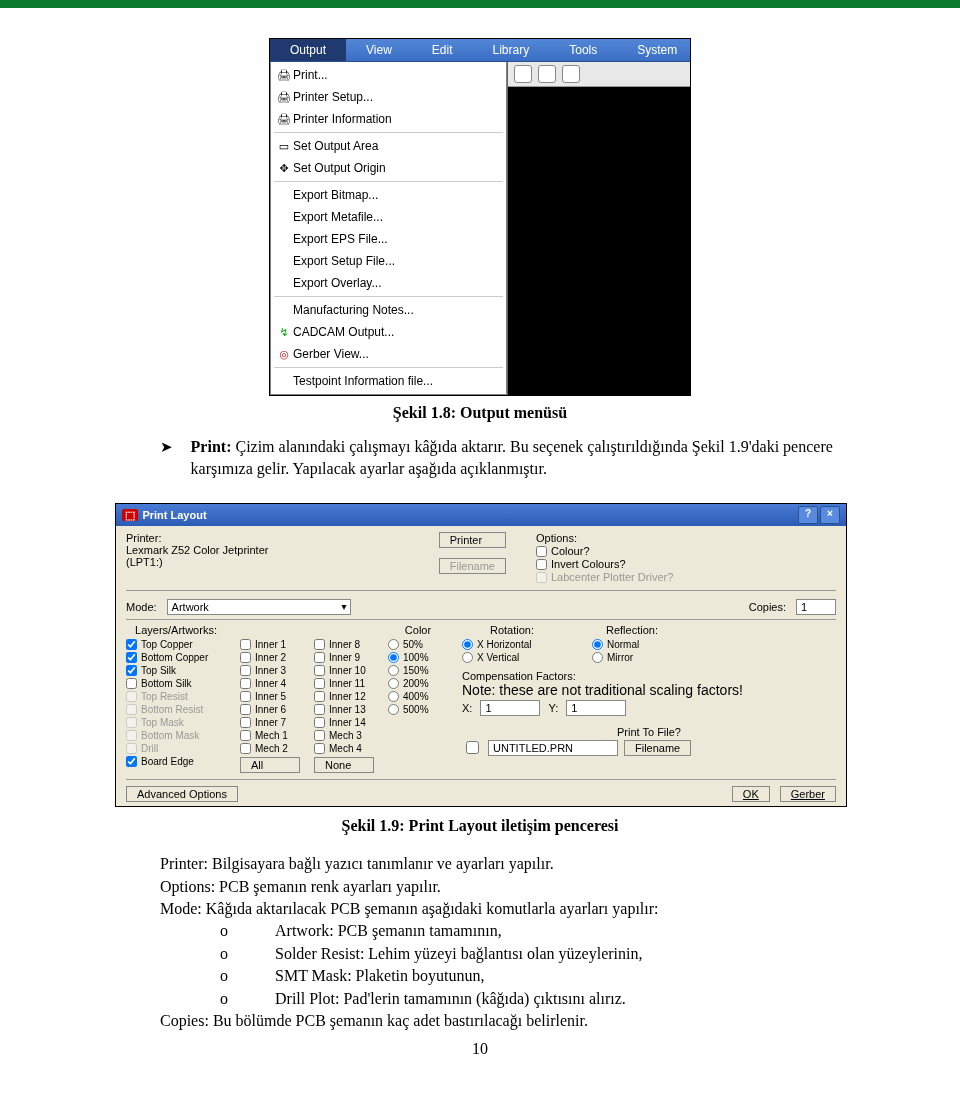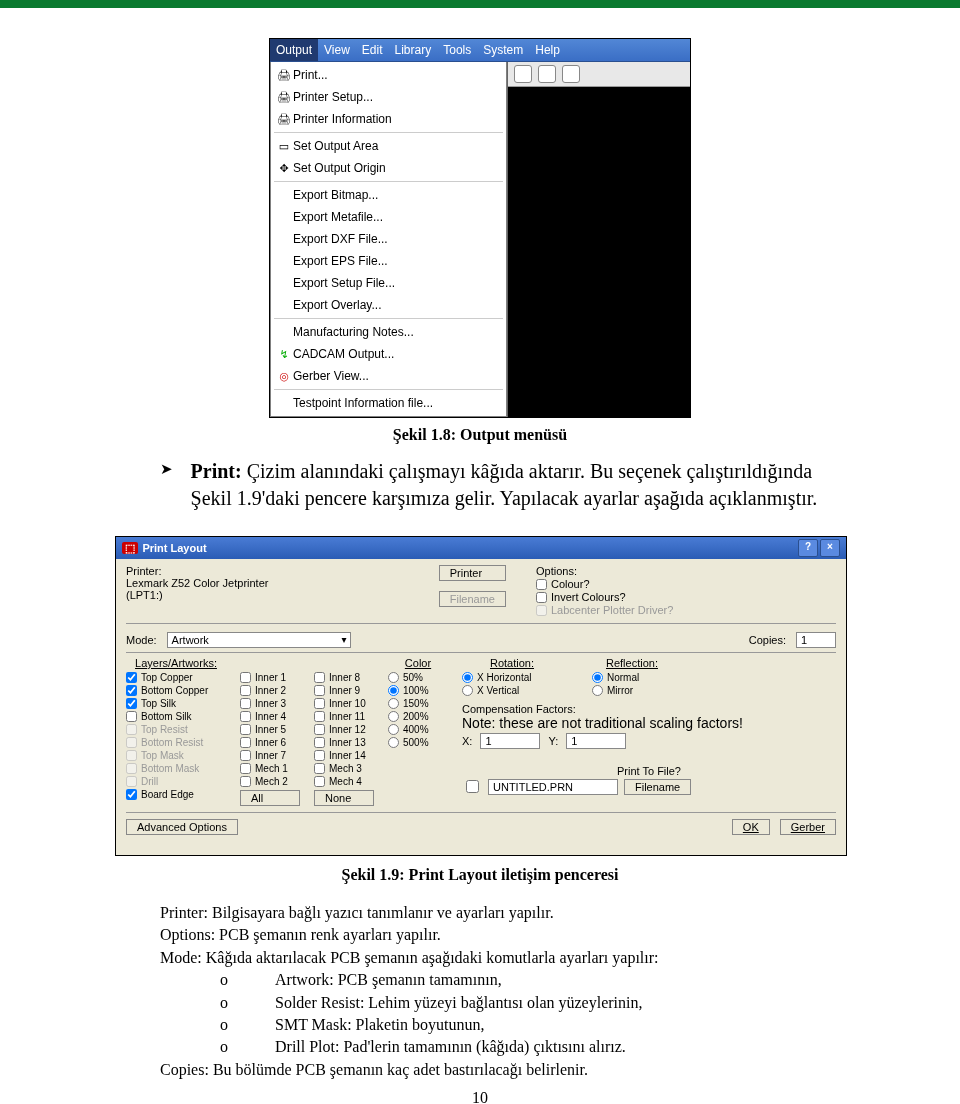--- a/index.html
+++ b/index.html
@@ -28,21 +28,21 @@
   }
   .menubar {
     display: flex;
     height: 22px;
     align-items: stretch;
     background: linear-gradient(#5287d6, #3a6ec5);
     color: #fff;
     border-bottom: 1px solid #2a4f8f;
   }
   .menubar .mi {
-    padding: 4px 6px;
+    padding: 4px 20px;
     cursor: default;
   }
   .menubar .mi.sel {
     background: #203a70;
   }
   .s1-body {
     display: flex;
   }
   .dropdown {
     width: 235px;
@@ -89,21 +89,21 @@
     border: 1px solid #888;
     border-radius: 3px;
   }
   .caption1 {
     text-align: center;
     font-weight: bold;
     font-size: 16px;
     margin: 6px 0 14px;
   }
   .para {
-    font-size: 20px;
+    font-size: 16px;
     line-height: 1.35;
     margin: 0 0 14px 0;
   }
   .arrow-row {
     display: flex;
     align-items: flex-start;
     gap: 18px;
     margin-left: 45px;
   }
   .arrow-row .arrow {
@@ -134,21 +134,21 @@
   .wincontrols div {
     width: 18px; height: 16px;
     background: #5a8ae0;
     border: 1px solid #2a4f8f;
     border-radius: 2px;
     text-align: center;
     line-height: 14px;
     font-size: 10px;
   }
   .dlg-body {
-    padding: 6px 10px 20px;
+    padding: 6px 10px 4px;
   }
   .row1 {
     display: flex;
     gap: 30px;
     border-bottom: 1px solid #999;
     padding-bottom: 6px;
     margin-bottom: 4px;
   }
   .printer-block { flex: 1; }
   .options-block { width: 300px; }
@@ -193,21 +193,21 @@
     min-width: 30px;
   }
   .row3 {
     display: flex;
     gap: 14px;
     border-bottom: 1px solid #999;
     padding-bottom: 6px;
     margin-bottom: 4px;
   }
   .col { display: flex; flex-direction: column; }
-  .col .hdr { text-align: center; margin-bottom: 2px; text-decoration: underline;}
+  .col .hdr { text-align: center; margin-bottom: 2px; }
   .chk-list .ck { font-size: 10px; }
   .footer-row {
     display: flex;
     justify-content: space-between;
     align-items: center;
     padding-top: 2px;
   }
   .caption2 {
     text-align: center;
     font-weight: bold;
@@ -269,24 +269,20 @@
             <span>Set Output Origin</span>
           </div>
         <div class="sep"></div>
         <div class="ditem">
             <span class="icon"></span>
             <span>Export Bitmap...</span>
           </div>
         <div class="ditem">
             <span class="icon"></span>
             <span>Export Metafile...</span>
-          </div>
-        <div class="ditem">
-            <span class="icon"></span>
-            <span>Export DXF File...</span>
           </div>
         <div class="ditem">
             <span class="icon"></span>
             <span>Export EPS File...</span>
           </div>
         <div class="ditem">
             <span class="icon"></span>
             <span>Export Setup File...</span>
           </div>
         <div class="ditem">
@@ -552,21 +548,21 @@
           <div style="margin-top:6px">
             <span class="lbl">Compensation Factors:</span>
             <span class="lbl" style="font-size:14px">Note: these are not traditional scaling factors!</span>
             <div style="display:flex;gap:8px;align-items:center;margin-top:2px">
               <span>X:</span>
               <span class="txt" style="min-width:50px">1</span>
               <span>Y:</span>
               <span class="txt" style="min-width:50px">1</span>
             </div>
           </div>
-          <div style="margin-top:16px">
+          <div style="margin-top:10px">
             <span class="lbl" style="text-align:center">Print To File?</span>
             <div style="display:flex;gap:6px;align-items:center">
               <input type="checkbox" style="">
               <span class="txt" style="min-width:120px">UNTITLED.PRN</span>
               <span class="btn">Filename</span>
             </div>
           </div>
         </div>
       </div>
       <div class="footer-row">

